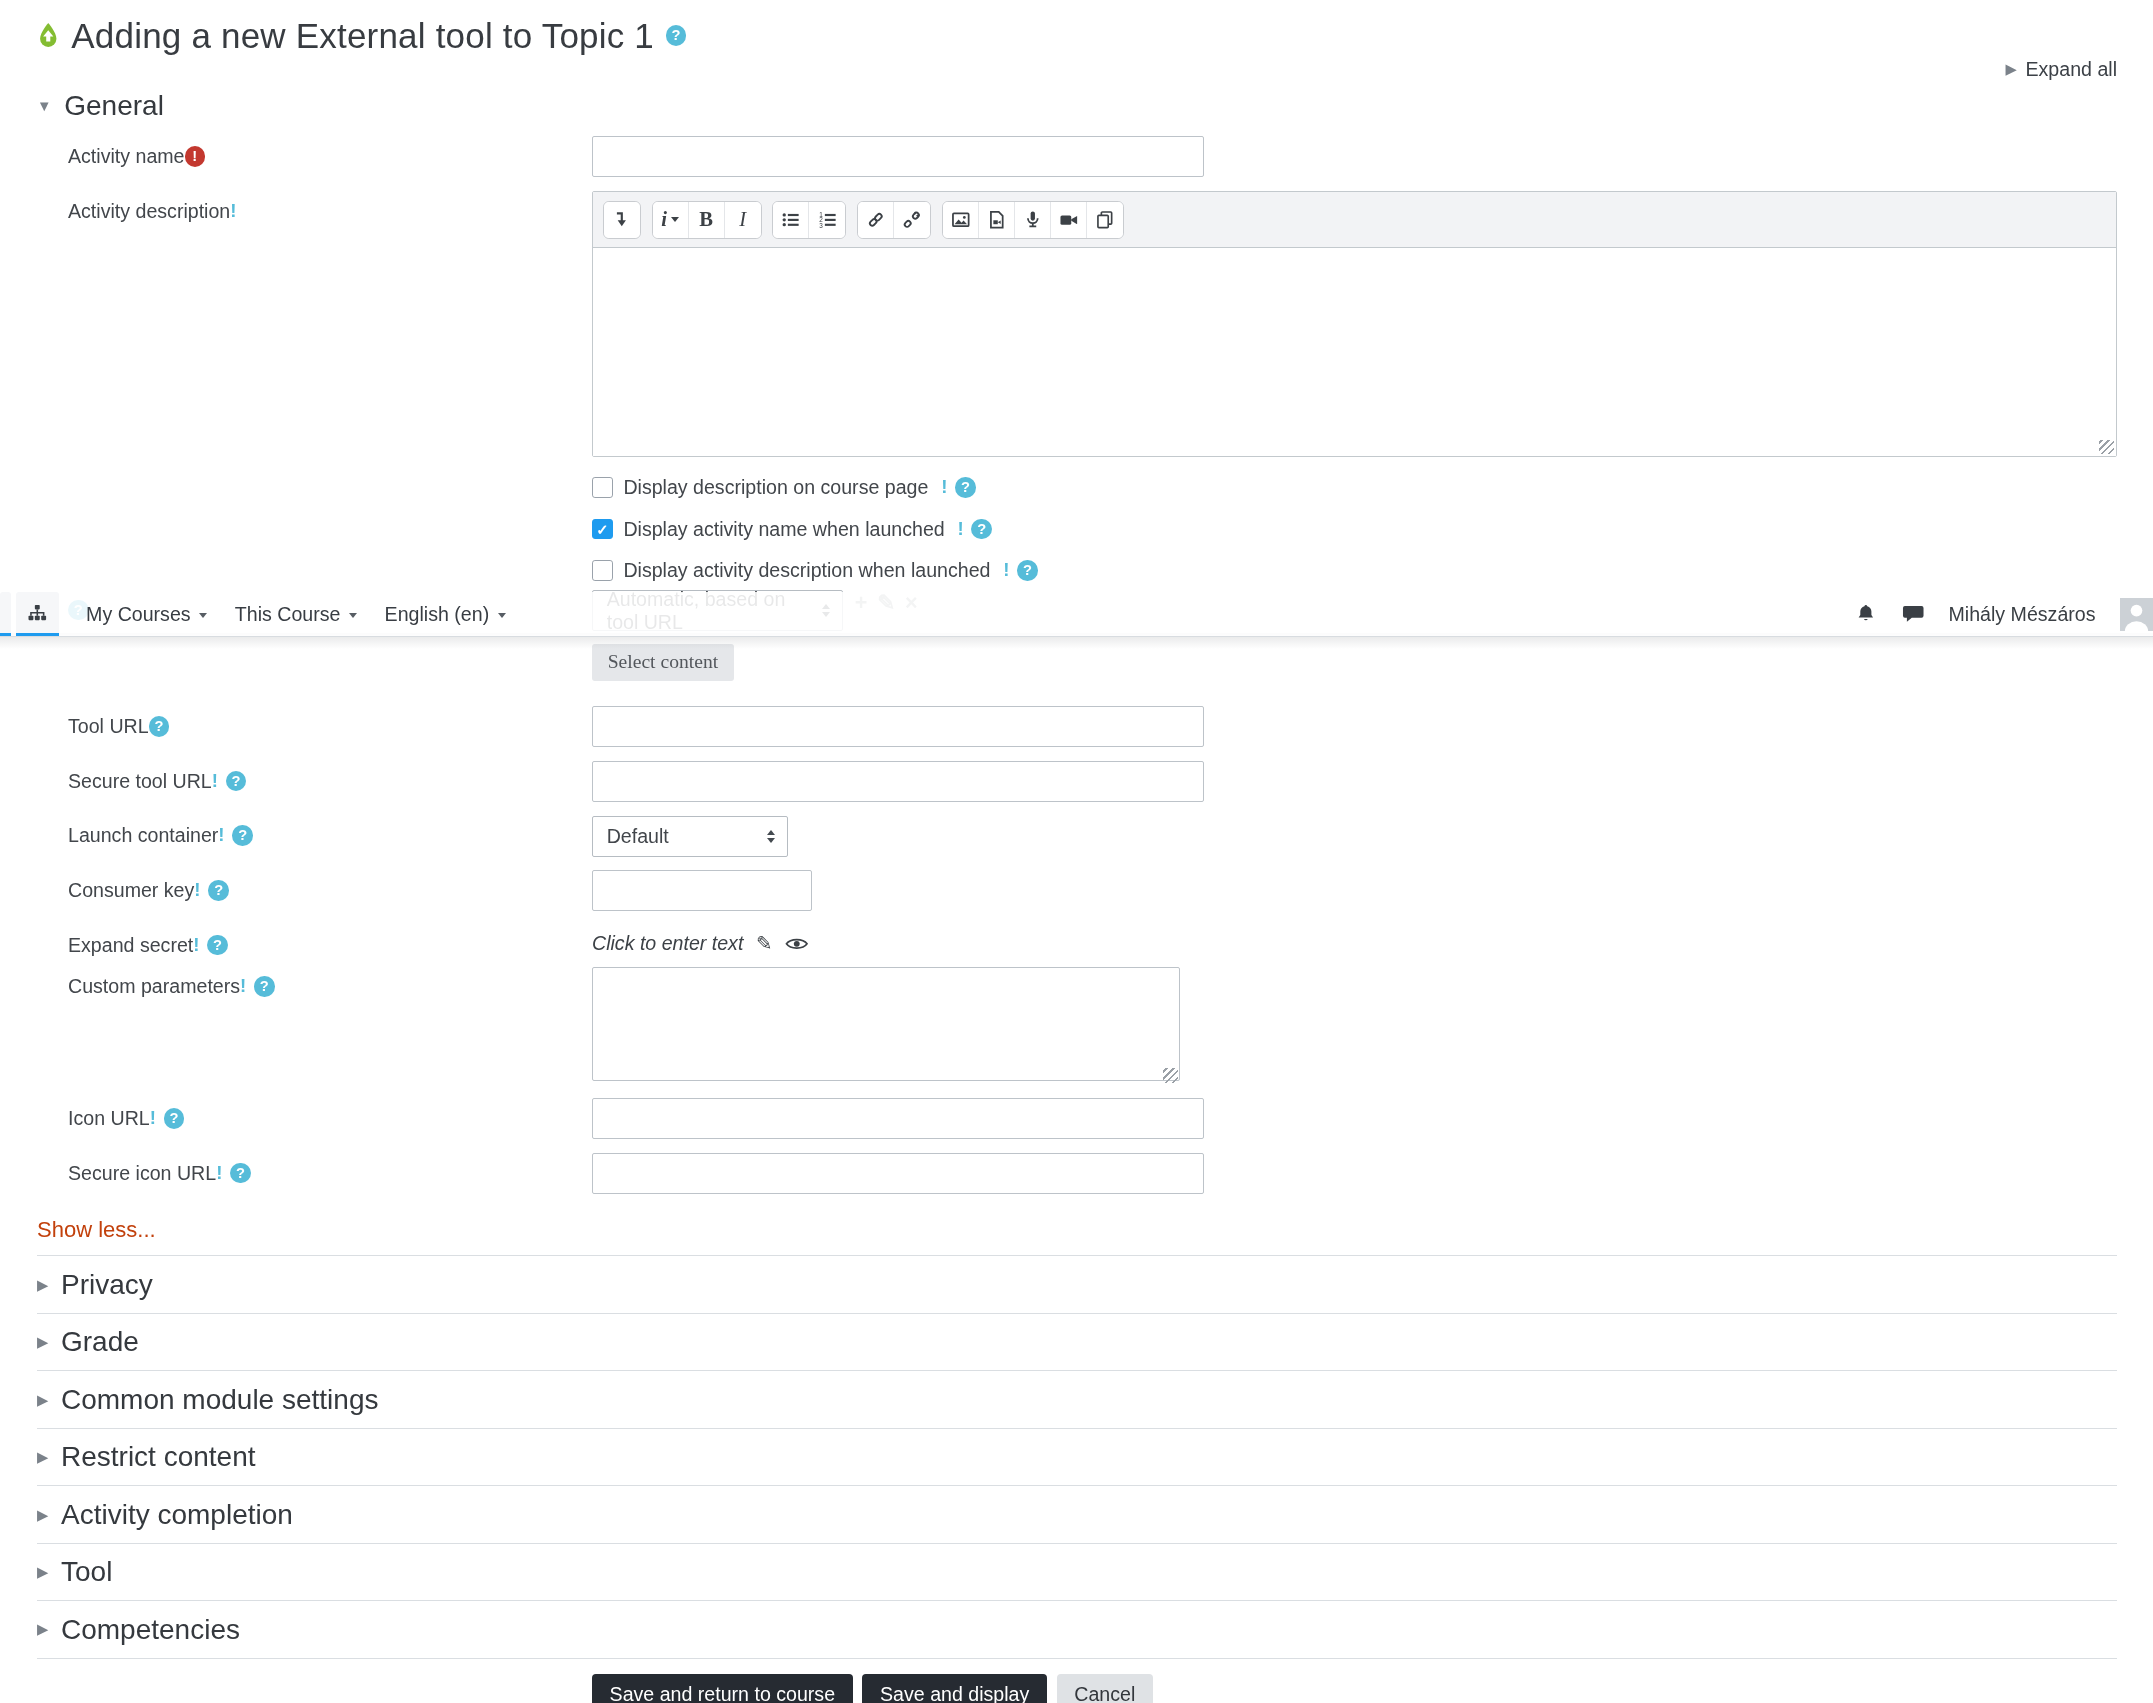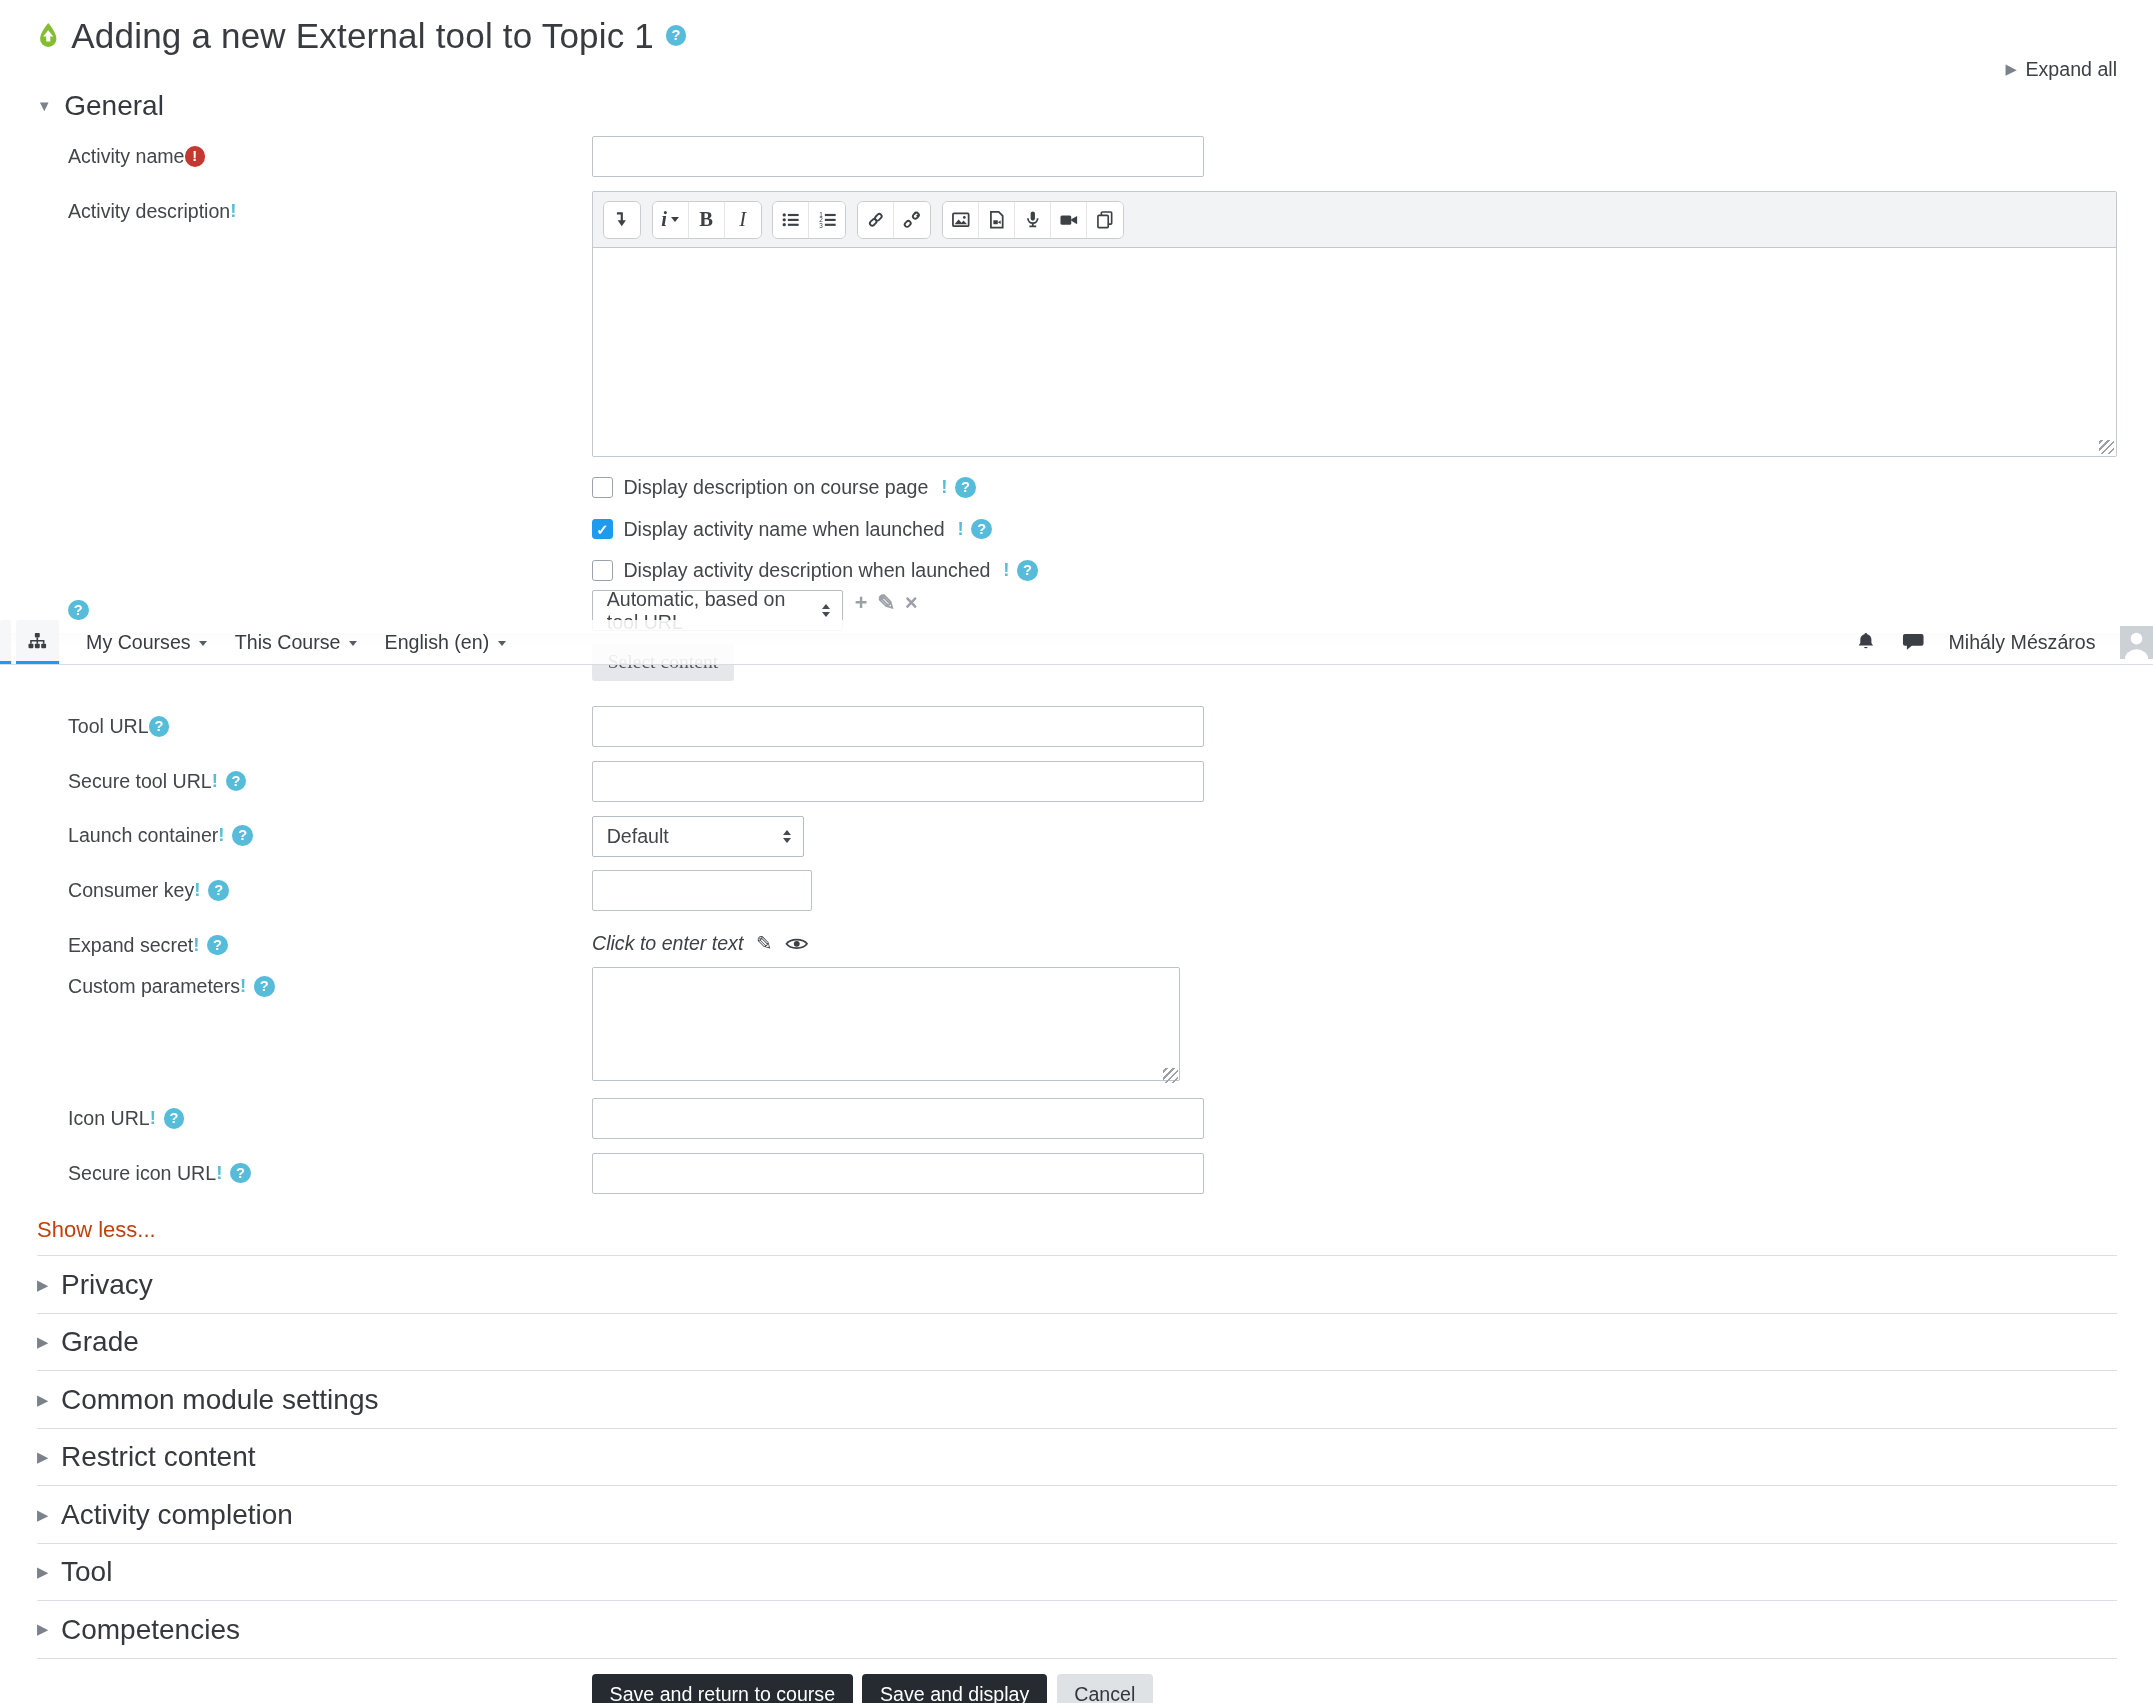--- a/index.html
+++ b/index.html
@@ -27,21 +27,21 @@
   .form-row{display:flex;align-items:flex-start;margin-top:13.7px}
   .lcol{flex:0 0 555px;display:flex;justify-content:flex-start;align-items:flex-start;
         padding:8.8px 35px 0 31px;box-sizing:border-box;font-size:19.6px;color:#42464b}
   .licons{display:flex;gap:7.8px;align-items:center;padding-top:1px}
   .req-dot{width:20.6px;height:20.6px;border-radius:50%;background:#c3382f;color:#fff;font-weight:bold;
            font-size:14.7px;display:inline-flex;align-items:center;justify-content:center;line-height:1}
   .excl{color:#56bcd9;font-weight:bold;font-size:18.6px;line-height:20.6px}
   .txt{height:41px;width:612px;border:1px solid #bdc3c9;border-radius:2px;background:#fff;
        box-sizing:border-box;font-size:19.6px;padding:0 11.8px;font-family:inherit;color:#42464b}
   .txt.small{width:220px}
-  .selectbox{width:212px;height:41px;border:1px solid #b6bcc2;border-radius:2px;background:#fff;
+  .selectbox{width:196px;height:41px;border:1px solid #b6bcc2;border-radius:2px;background:#fff;
        box-sizing:border-box;display:flex;align-items:center;justify-content:space-between;
        padding:0 11.8px 0 13.7px;font-size:19.6px;color:#42464b}
   .caret-ud{display:flex;flex-direction:column;gap:2.9px}
   .caret-ud i{display:block;width:0;height:0;border-left:4.9px solid transparent;border-right:4.9px solid transparent}
   .caret-ud .up{border-bottom:5.9px solid #444a50}
   .caret-ud .dn{border-top:5.9px solid #444a50}
 
   
   .cb-row{margin-left:555px;margin-top:18.6px;display:flex;align-items:center;gap:10.8px;font-size:19.6px;color:#42464b}
   .cb{width:20.6px;height:20.6px;border:1px solid #9aa2ab;border-radius:2.9px;background:#fff;box-sizing:border-box;
@@ -56,21 +56,21 @@
   .tb-btn{width:36px;height:36px;background:#fff;border:none;border-right:1px solid #e4e6e9;
           display:flex;align-items:center;justify-content:center;padding:0;cursor:pointer}
   .tb-group .tb-btn:last-child{border-right:none}
   .tb-serif{font-family:"Liberation Serif",serif;font-size:20.6px;color:#3c4146;line-height:1}
   .tb-caret{width:0;height:0;border-left:4.9px solid transparent;border-right:4.9px solid transparent;border-top:5.9px solid #3c4146;margin-left:3.9px}
   .editor-content{height:208px;background:#fff;position:relative}
   .resize-corner{position:absolute;right:2px;bottom:2px;width:14.7px;height:14.7px;
     background:repeating-linear-gradient(315deg,transparent 0 2.9px,#9aa0a6 2.9px 4.9px)}
 
   
-  .navbar{position:absolute;top:620px;left:0;width:2153px;height:45px;
+  .navbar{position:absolute;top:592px;left:0;width:2153px;height:45px;
     background:rgba(255,255,255,.88);border-bottom:1px solid #d8dce0;display:flex;align-items:center;
     z-index:6;box-sizing:border-box}
   .nav-shadow{position:absolute;top:633px;left:0;width:2153px;height:15.7px;z-index:5;
     background:linear-gradient(rgba(60,64,70,.14),rgba(60,64,70,0))}
   .nav-tab{height:44px;background:#f6f7f9;border-bottom:3.9px solid #1e9bef;box-sizing:border-box;
     display:flex;align-items:center;justify-content:center;border-radius:2.9px 2.9px 0 0}
   .nav-tab.clip{width:10.8px;margin-right:4.9px}
   .nav-tab.main{width:43px}
   .nav-item{font-size:19.6px;color:#383d43;margin-left:27.4px;display:flex;gap:8.8px;align-items:center;cursor:pointer}
   .nav-caret{width:0;height:0;border-left:4.9px solid transparent;border-right:4.9px solid transparent;border-top:5.9px solid #575d64;margin-top:2.9px}

